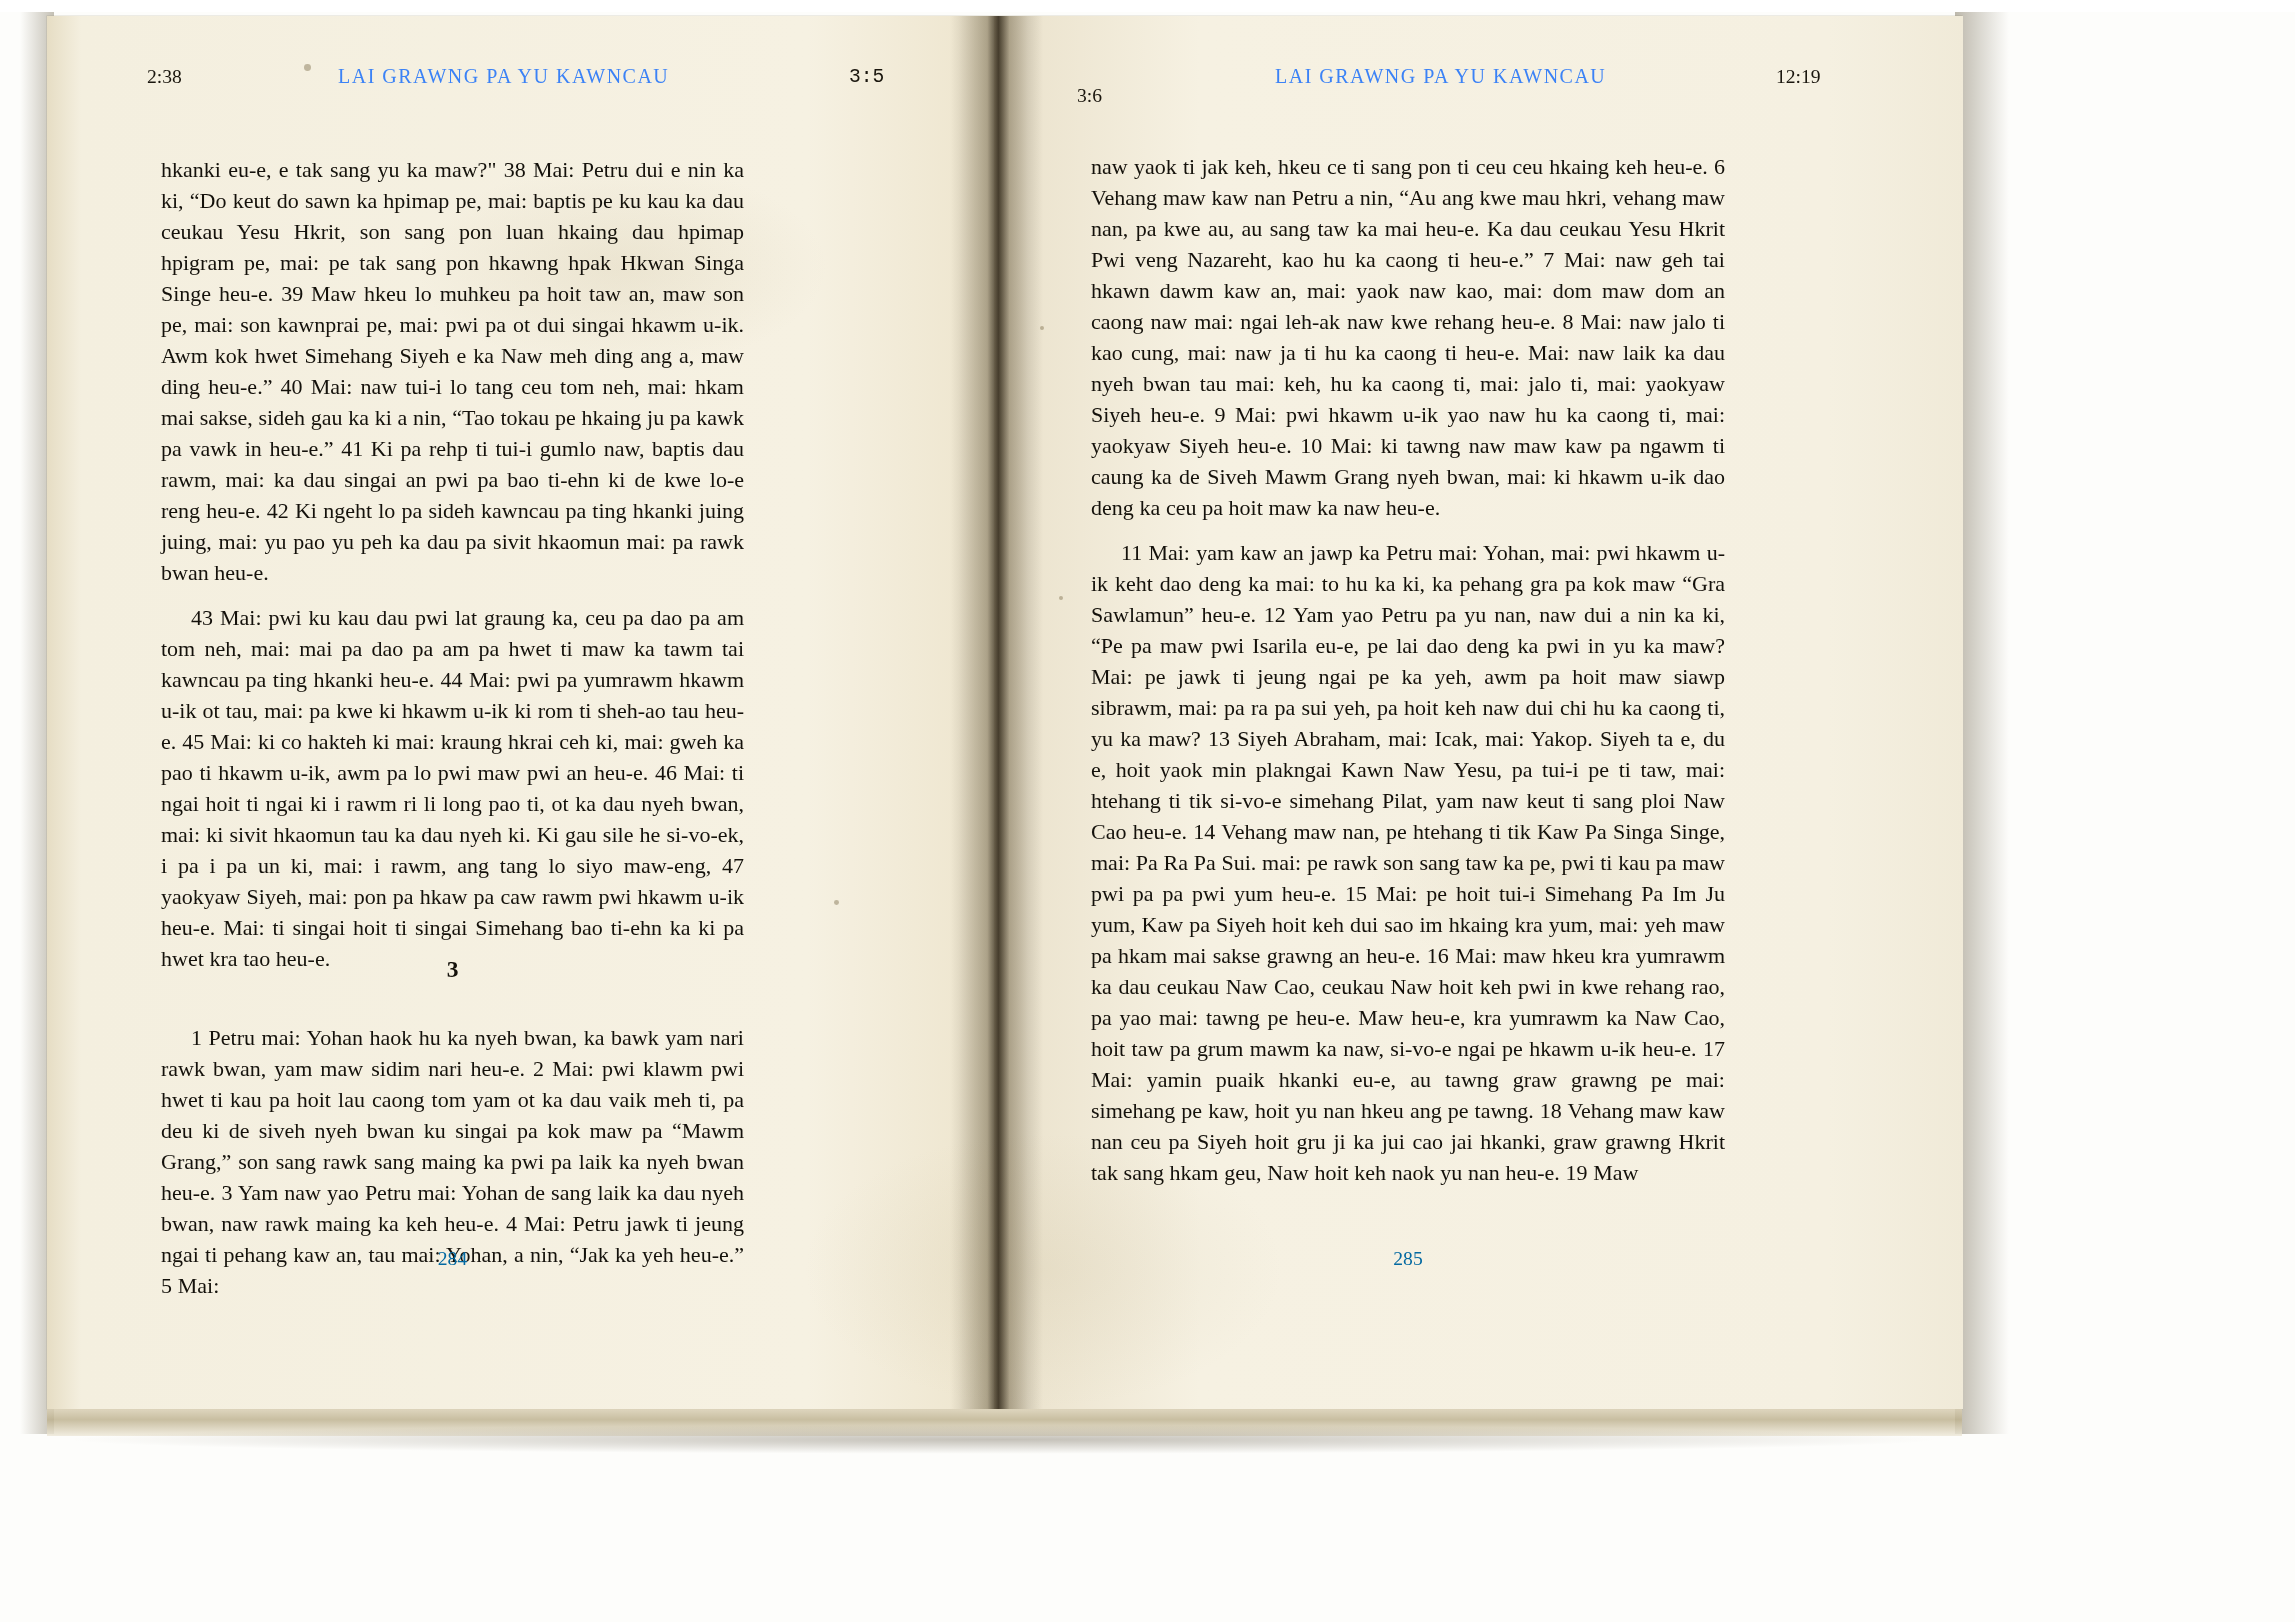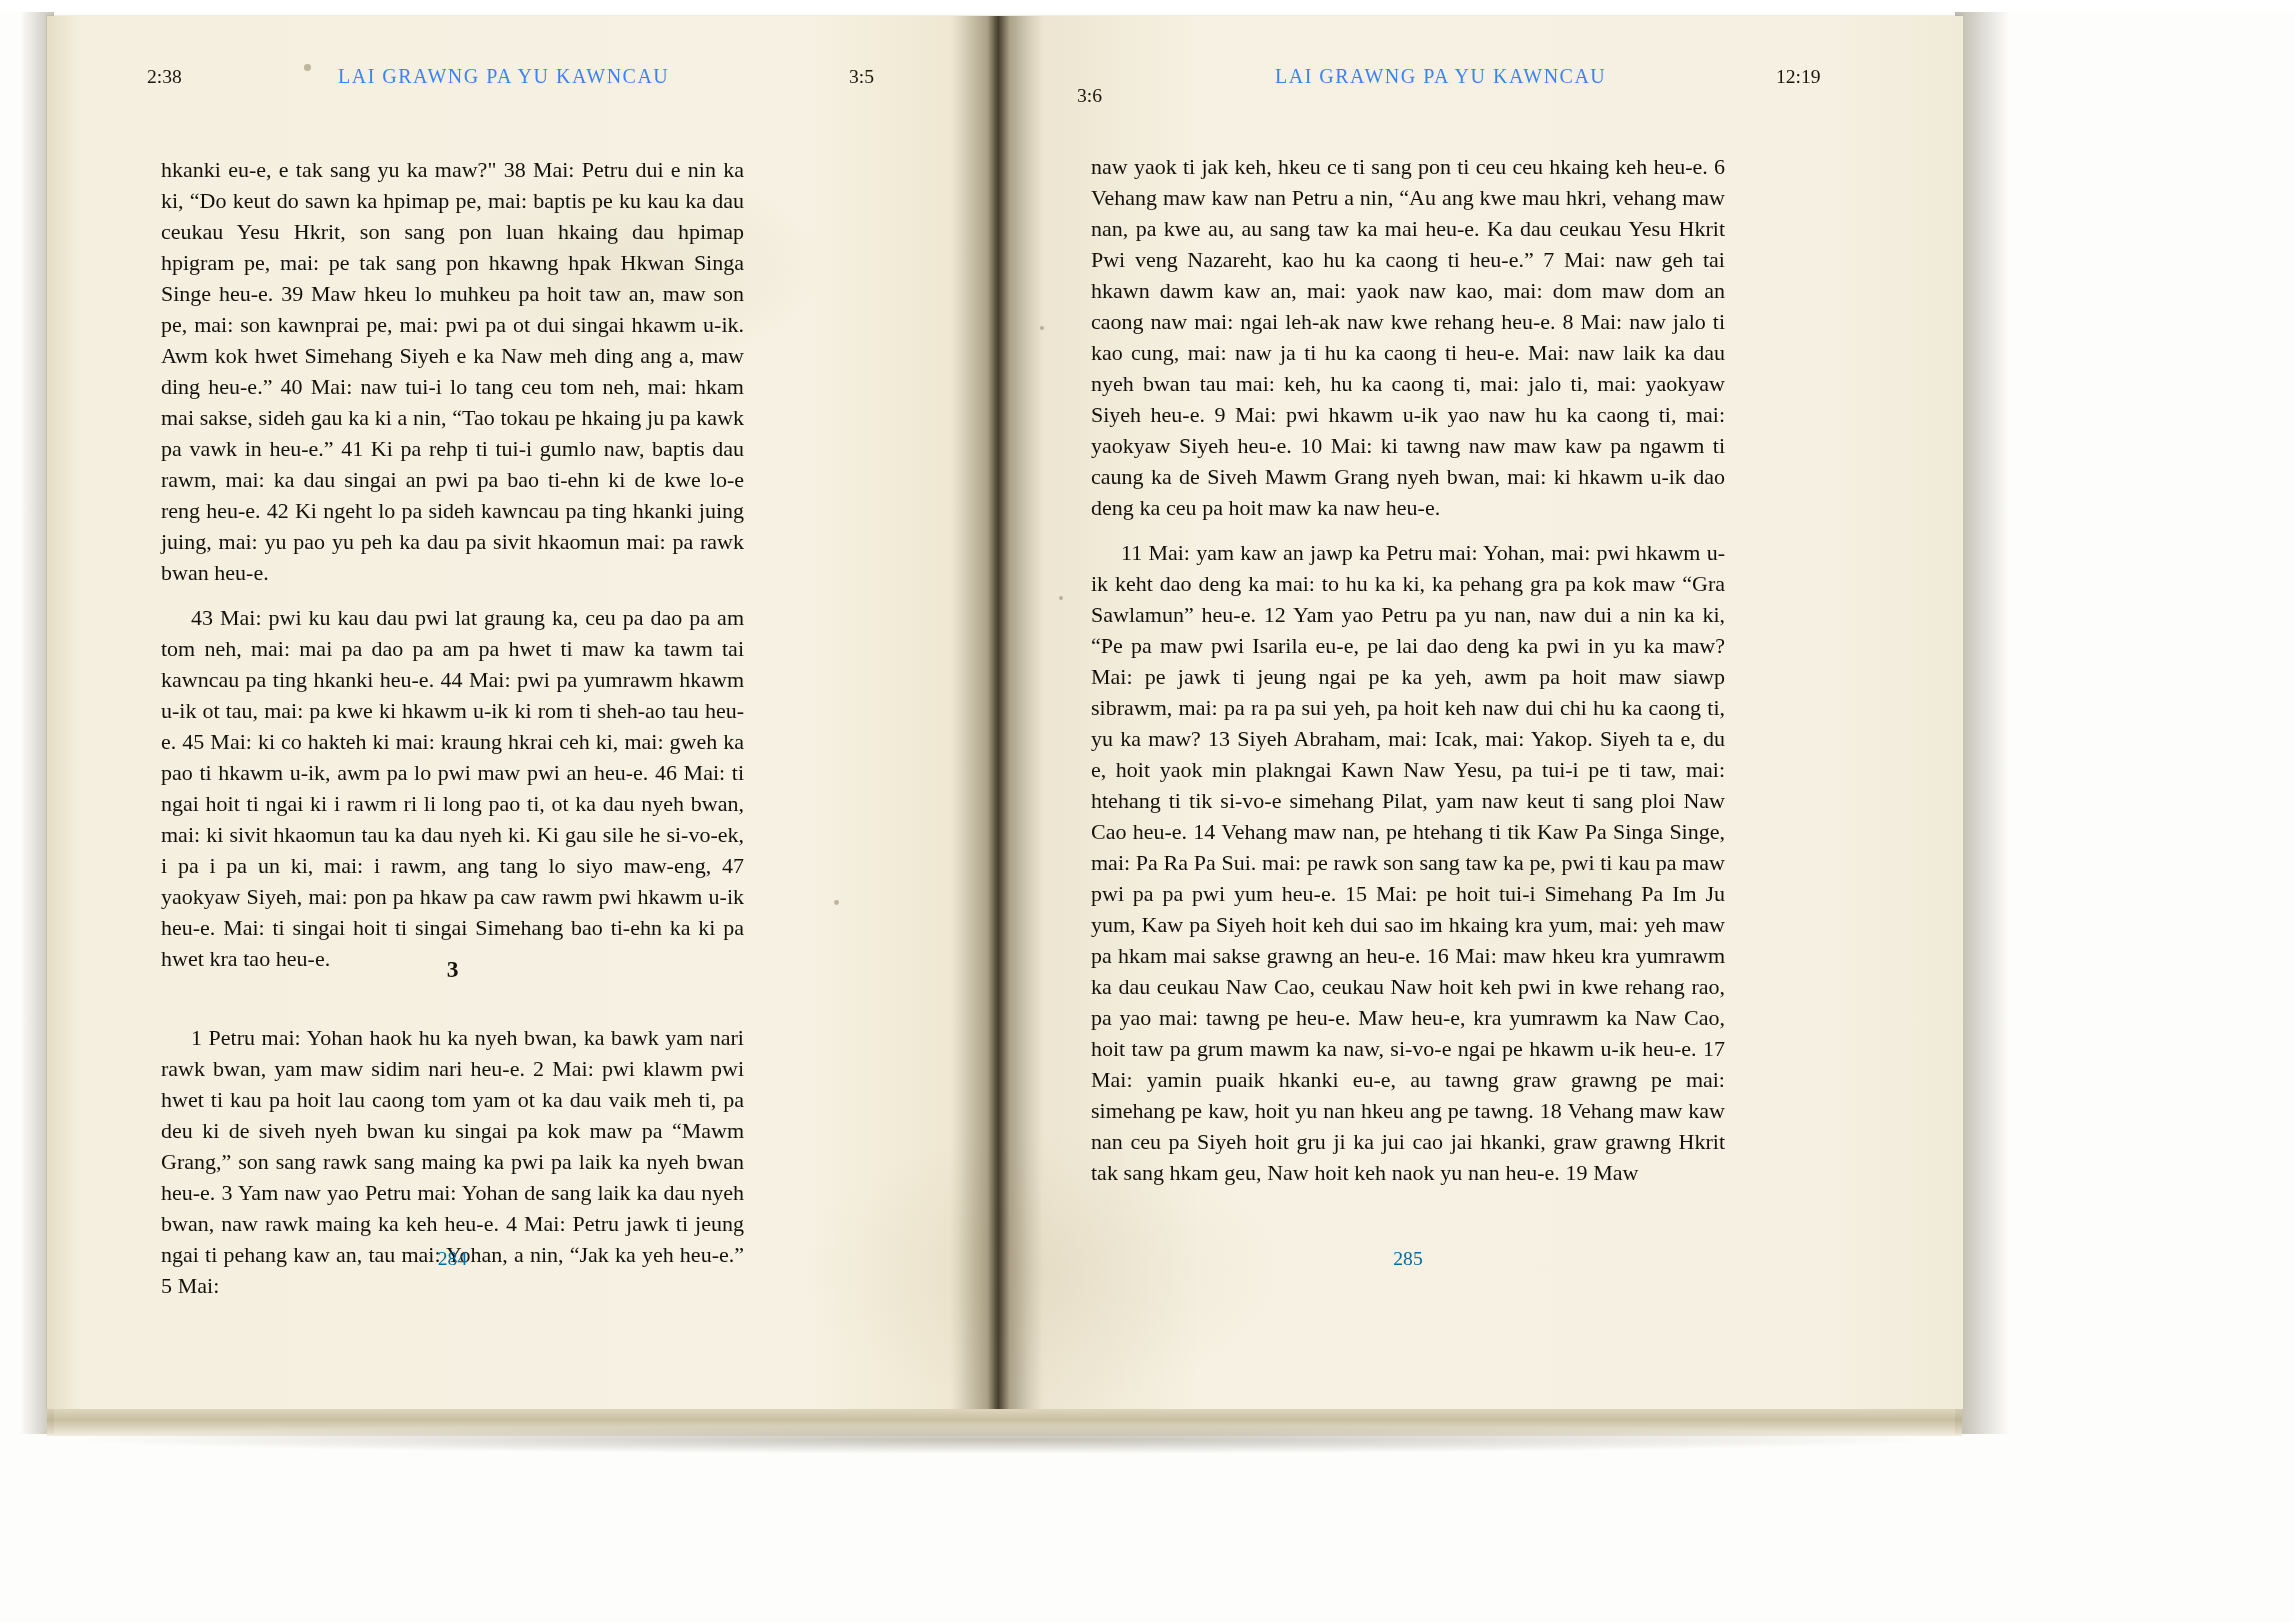--- a/index.html
+++ b/index.html
@@ -206,21 +206,21 @@
     <div class="gutter"></div>
   </div>
 
   <div class="book-edge-bottom"></div>
   <div class="book-shadow-bottom"></div>
 
   <div class="folio-num" style="left:147px; top:54px;">2:38</div>
 
   <div class="running-head head-center" style="left:338px; top:53px;">LAI GRAWNG PA YU KAWNCAU</div>
 
-  <div class="folio-num" style="left:849px; top:54px;">3:5</div>
+  <div class="folio-num" style="left:849px; top:54px;font-family:Liberation Mono, monospace;">3:5</div>
 
   <div class="body-block" style="left:147px; top:128px; width:611px;">
     <p>hkanki eu-e, e tak sang yu ka maw?"  38 Mai: Petru dui e nin ka ki, “Do keut do sawn ka hpimap pe, mai: baptis pe ku kau ka dau ceukau Yesu Hkrit, son sang pon luan hkaing dau hpimap hpigram pe, mai: pe tak sang pon hkawng hpak Hkwan Singa Singe heu-e.  39 Maw hkeu lo muhkeu pa hoit taw an, maw son pe, mai: son kawnprai pe, mai: pwi pa ot dui singai hkawm u-ik.  Awm kok hwet Simehang Siyeh e ka Naw meh ding ang a, maw ding heu-e.”  40 Mai: naw tui-i lo tang ceu tom neh, mai: hkam mai sakse, sideh gau ka ki a nin, “Tao tokau pe hkaing ju pa kawk pa vawk in heu-e.”  41 Ki pa rehp ti tui-i gumlo naw, baptis dau rawm, mai: ka dau singai an pwi pa bao ti-ehn ki de kwe lo-e reng heu-e.  42 Ki ngeht lo pa sideh kawncau pa ting hkanki juing juing, mai: yu pao yu peh ka dau pa sivit hkaomun mai: pa rawk bwan heu-e.</p>
     <p class="indent">43 Mai: pwi ku kau dau pwi lat graung ka, ceu pa dao pa am tom neh, mai: mai pa dao pa am pa hwet ti maw ka tawm tai kawncau pa ting hkanki heu-e.  44 Mai: pwi pa yumrawm hkawm u-ik ot tau, mai: pa kwe ki hkawm u-ik ki rom ti sheh-ao tau heu-e.  45 Mai: ki co hakteh ki mai: kraung hkrai ceh ki, mai: gweh ka pao ti hkawm u-ik, awm pa lo pwi maw pwi an heu-e.  46 Mai: ti ngai hoit ti ngai ki i rawm ri li long pao ti, ot ka dau nyeh bwan, mai: ki sivit hkaomun tau ka dau nyeh ki.  Ki gau sile he si-vo-ek, i pa i pa un ki, mai: i rawm, ang tang lo siyo maw-eng, 47 yaokyaw Siyeh, mai: pon pa hkaw pa caw rawm pwi hkawm u-ik heu-e.  Mai: ti singai hoit ti singai Simehang bao ti-ehn ka ki pa hwet kra tao heu-e.</p>
   </div>
 
   <div class="chapter-num" style="left:147px; top:944px; width:611px;">3</div>
 
   <div class="body-block" style="left:147px; top:996px; width:611px;">
     <p class="indent">1 Petru mai: Yohan haok hu ka nyeh bwan, ka bawk yam nari rawk bwan, yam maw sidim nari heu-e.  2 Mai: pwi klawm pwi hwet ti kau pa hoit lau caong tom yam ot ka dau vaik meh ti, pa deu ki de siveh nyeh bwan ku singai pa kok maw pa “Mawm Grang,” son sang rawk sang maing ka pwi pa laik ka nyeh bwan heu-e.  3 Yam naw yao Petru mai: Yohan de sang laik ka dau nyeh bwan, naw rawk maing ka keh heu-e.  4 Mai: Petru jawk ti jeung ngai ti pehang kaw an, tau mai: Yohan, a nin, “Jak ka yeh heu-e.”  5 Mai:</p>

